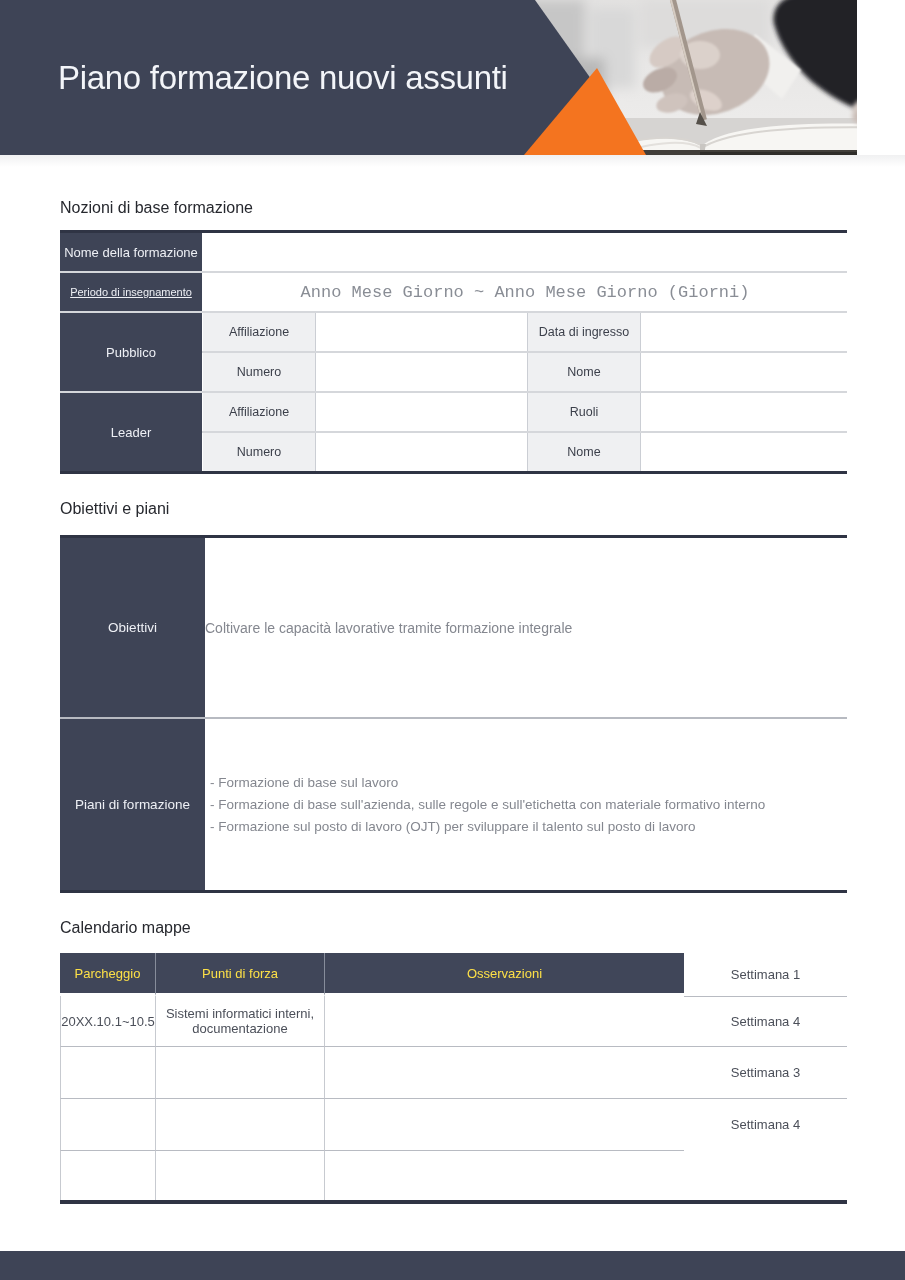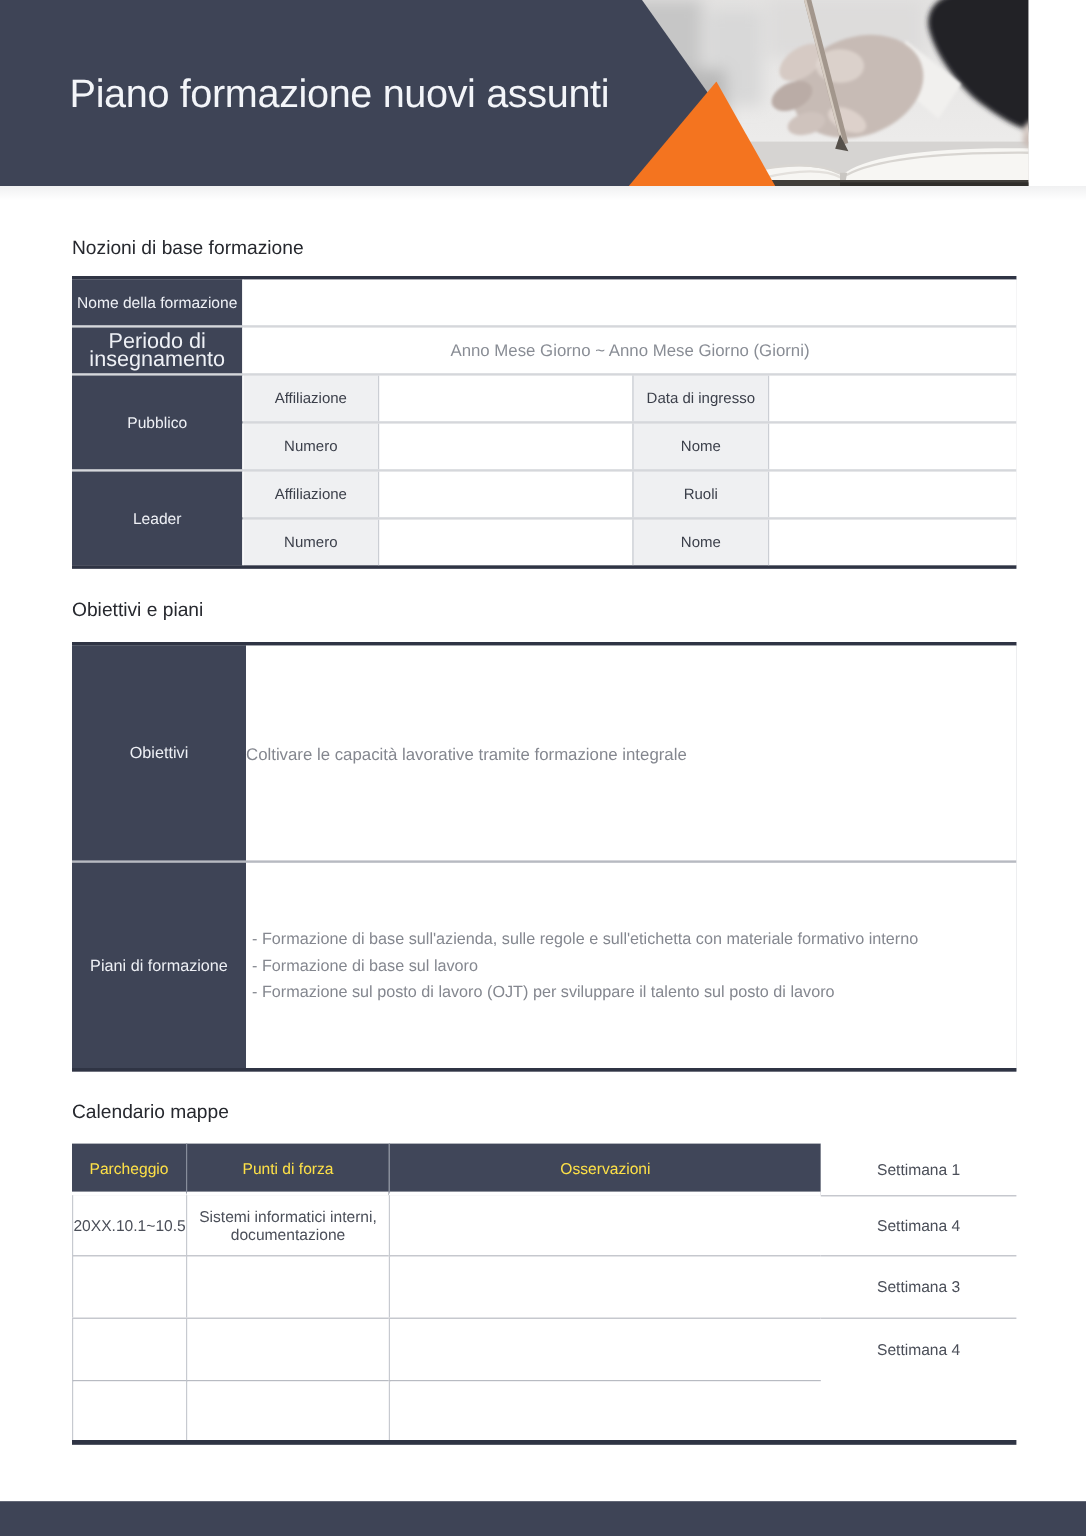--- a/index.html
+++ b/index.html
@@ -47,26 +47,26 @@
     display: grid;
     grid-template-columns: 142px 113px 212px 113px 207px;
     grid-template-rows: repeat(6, 38px);
     row-gap: 2px;
     background: #d5d7db;
     border-top: 3px solid #2f3444;
     border-bottom: 3px solid #2f3444;
   }
   .cell { display: flex; align-items: center; justify-content: center; text-align: center; }
   .nav-cell { background: #3e4456; color: #eef0f5; font-size: 13px; line-height: 15px; padding: 0 4px; }
-  .nav-cell.small { font-size: 18px; }
+  .nav-cell.small { font-size: 11px; text-decoration: underline; }
   .lbl-cell { background: #eff0f2; color: #3b3f4a; font-size: 12.5px; }
   .val-cell { background: #ffffff; }
   .bl-w { border-left: 1px solid #ffffff; }
   .bl-g { border-left: 1px solid #cbced4; }
-  .muted { color: #898d95; font-size: 14px; }
+  .muted { color: #898d95; font-size: 17px; font-family: Liberation Mono, monospace; }
 
   .r1 { grid-row: 1; } .r2 { grid-row: 2; } .r3 { grid-row: 3; } .r4 { grid-row: 4; } .r5 { grid-row: 5; } .r6 { grid-row: 6; }
   .c1 { grid-column: 1; } .c2 { grid-column: 2; } .c3 { grid-column: 3; } .c4 { grid-column: 4; } .c5 { grid-column: 5; }
   .c2-6 { grid-column: 2 / 6; }
   .rspan34 { grid-row: 3 / 5; }
   .rspan56 { grid-row: 5 / 7; }
 
   
   .table2 {
     position: absolute; left: 60px; top: 535px; width: 787px;
@@ -197,22 +197,22 @@
   <div class="cell val-cell bl-g r6 c5"></div>
 </div>
 
 <div class="sec-h sec-h2">Obiettivi e piani</div>
 
 <div class="table2">
   <div class="t2-nav">Obiettivi</div>
   <div class="t2-body1">Coltivare le capacità lavorative tramite formazione integrale</div>
   <div class="t2-nav">Piani di formazione</div>
   <div class="t2-body2">
+    <div>- Formazione di base sul lavoro</div>
     <div>- Formazione di base sull'azienda, sulle regole e sull'etichetta con materiale formativo interno</div>
-    <div>- Formazione di base sul lavoro</div>
     <div>- Formazione sul posto di lavoro (OJT) per sviluppare il talento sul posto di lavoro</div>
   </div>
 </div>
 
 <div class="sec-h sec-h3">Calendario mappe</div>
 
 <div class="table3">
   <div class="t3-head">Parcheggio</div>
   <div class="t3-head hsep">Punti di forza</div>
   <div class="t3-head hsep">Osservazioni</div>

